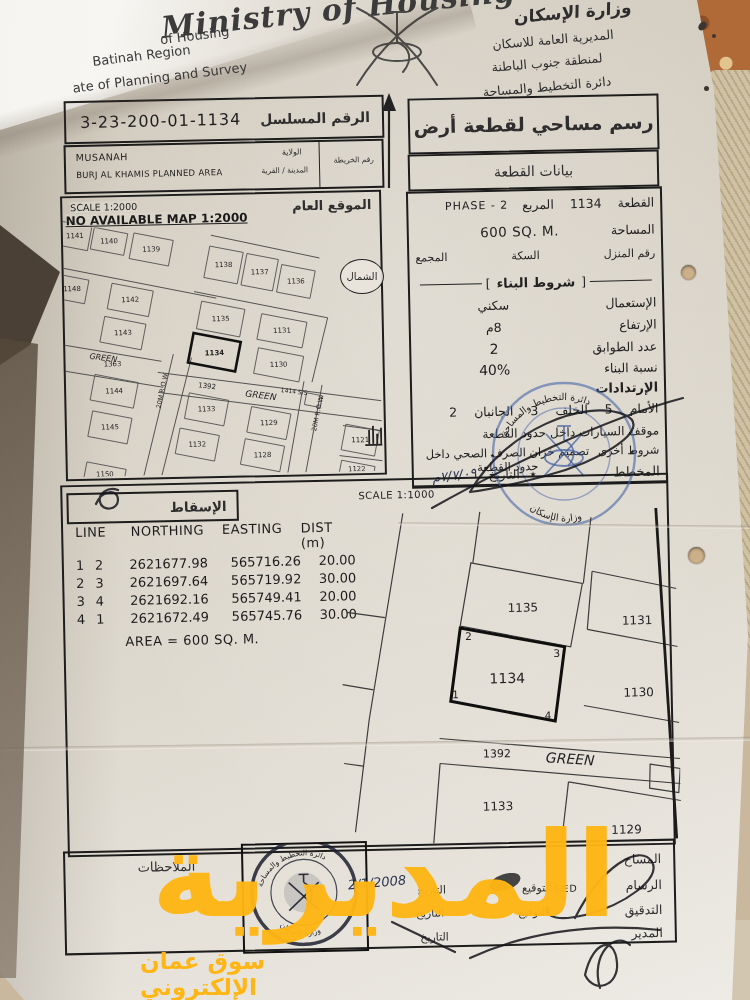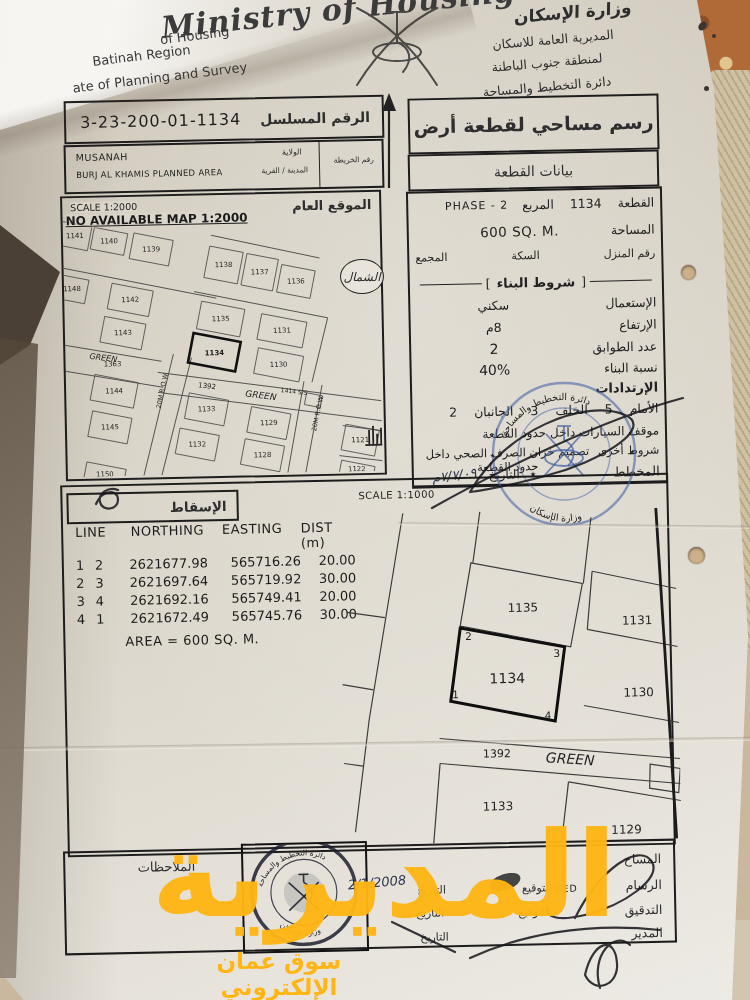--- a/index.html
+++ b/index.html
@@ -187,21 +187,21 @@
       <text x="247" y="240" font-size="6.5" transform="rotate(-77 247 238)">20M R.O.W.</text>
       <path d="M302 252 v-14 M306 252 v-18 M310 252 v-10 M314 252 v-16 M318 252 v-12 M298 253 h24" stroke="#222" stroke-width="1.8" fill="none"></path>
     </svg>
     <span class="abs ar" style="right:8px;top:5px;font-size:13px;font-weight:bold;background:rgba(221,216,205,.7);">الموقع العام</span>
     <span class="abs ltr" style="left:8px;top:4px;font-size:9.5px;color:#222;background:rgba(221,216,205,.7);">SCALE 1:2000</span>
     <span class="abs ltr" style="left:3px;top:16px;font-size:12px;font-weight:bold;text-decoration:underline;color:#1b1b1b;background:rgba(221,216,205,.6);">NO AVAILABLE MAP 1:2000</span>
   </div>
 
   <div class="abs" style="left:340px;top:259px;width:42px;height:33px;border:1.6px solid #222;border-radius:50%;
        background:rgba(232,228,219,.92);display:flex;align-items:center;justify-content:center;">
-    <span class="ar" style="font-size:12px;font-style:italic;">الشمال</span>
+    <span class="ar" style="font-size:10px;">الشمال</span>
   </div>
 
   <div class="abs box" style="left:408px;top:96px;width:247px;height:52px;display:flex;align-items:center;justify-content:center;">
     <span class="ar" style="font-size:19px;font-weight:bold;">رسم مساحي لقطعة أرض</span>
   </div>
   <div class="abs box" style="left:408px;top:152px;width:247px;height:33px;display:flex;align-items:center;justify-content:center;">
     <span class="ar" style="font-size:14px;">بيانات القطعة</span>
   </div>
 
   <div class="abs box" style="left:409px;top:189px;width:252px;height:292px;border-bottom-width:3px;">
@@ -438,15 +438,15 @@
   <div class="abs" id="dark-wedge"></div>
   <div class="abs" id="left-strip"></div>
   <div class="abs hole" style="left:681px;top:265px;width:15px;height:15px;"></div>
   <div class="abs hole" style="left:688px;top:547px;width:17px;height:17px;"></div>
   <div class="abs speck" style="left:699px;top:21px;width:7px;height:10px;transform:rotate(40deg);"></div>
   <div class="abs speck" style="left:712px;top:34px;width:4px;height:4px;"></div>
   <div class="abs speck" style="left:704px;top:86px;width:5px;height:5px;"></div>
 
   <div class="abs wm" style="left:138px;top:790px;width:492px;height:170px;line-height:170px;text-align:center;
        font-size:118px;white-space:nowrap;direction:rtl;opacity:.96;">المديرية</div>
-  <div class="abs wm" style="left:156px;top:948px;width:246px;text-align:center;font-size:23px;direction:rtl;">سوق عمان الإلكتروني</div>
+  <div class="abs wm" style="left:140px;top:948px;width:246px;text-align:left;font-size:23px;direction:rtl;">سوق عمان الإلكتروني</div>
 
 </div>
 
 </body></html>

